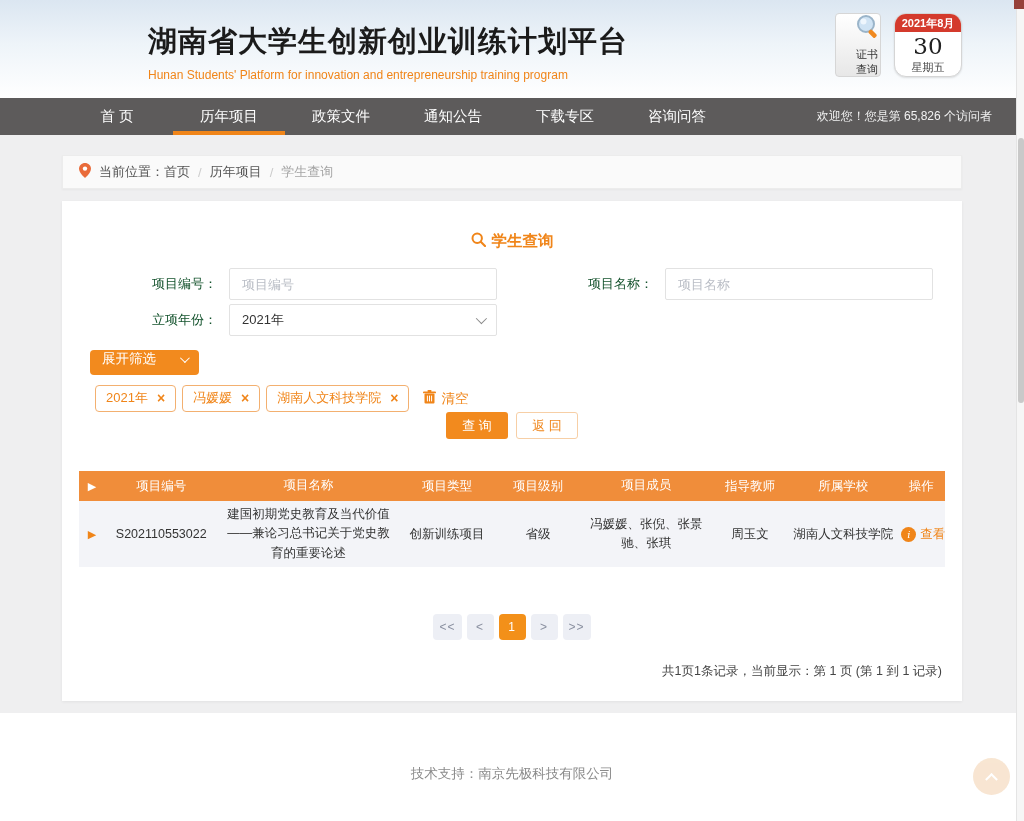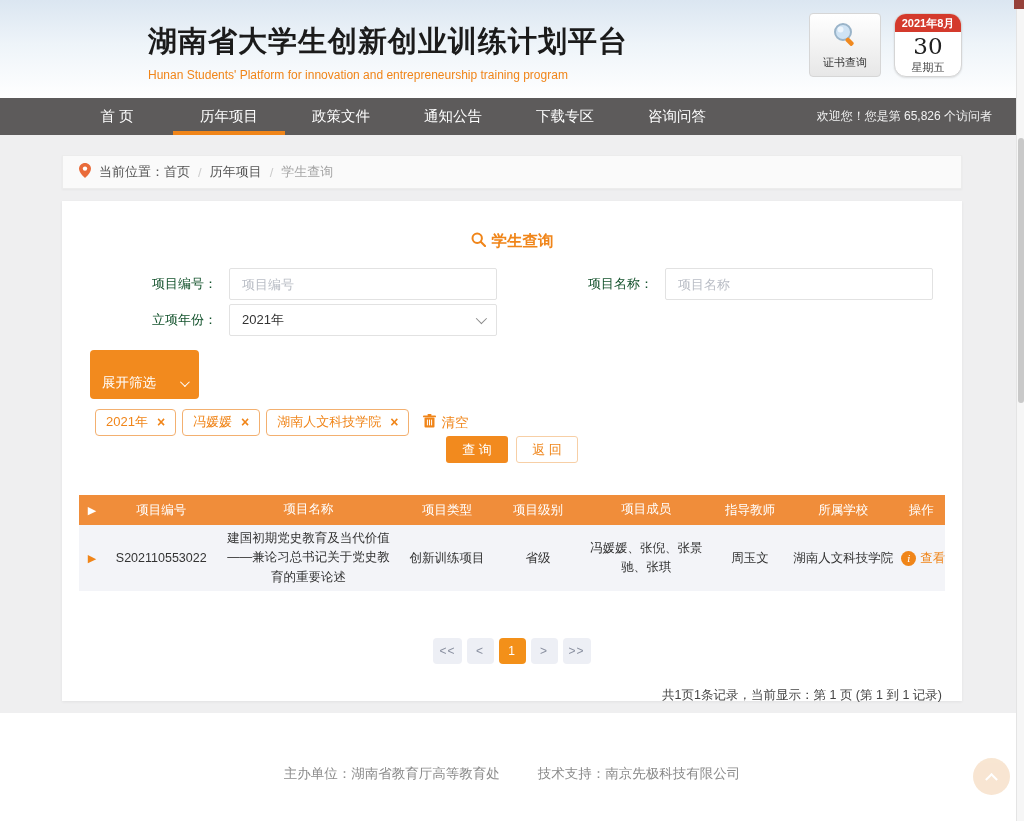--- a/index.html
+++ b/index.html
@@ -5,21 +5,21 @@
   * { margin:0; padding:0; box-sizing:border-box; }
   body { font-family: "Liberation Sans", "DejaVu Sans", sans-serif; background:#fff; }
   .page { position:relative; width:1024px; height:821px; overflow:hidden; background:#fff; }
 
   
   .header { position:relative; height:98px; background:linear-gradient(180deg,#dbe6f1 0%, #eef4f9 45%, #ffffff 100%); }
   .brand { position:absolute; left:148px; top:22px; }
   .brand h1 { font-size:29px; font-weight:bold; color:#1b1b1b; letter-spacing:1px; }
   .brand p { margin-top:6px; font-size:12px; color:#f08519; }
   .header-right { position:absolute; top:13px; right:62px; display:flex; gap:13px; }
-  .cert-box { width:72px; height:64px; background:linear-gradient(180deg,#ffffff,#e7e7e7); border:1px solid #d6d6d6; border-radius:4px; display:flex; flex-direction:column; align-items:center; justify-content:center; gap:2px; cursor:pointer; }
+  .cert-box { width:46px; height:64px; background:linear-gradient(180deg,#ffffff,#e7e7e7); border:1px solid #d6d6d6; border-radius:4px; display:flex; flex-direction:column; align-items:center; justify-content:center; gap:2px; cursor:pointer;padding-left:20px; }
   .cert-box .lbl { font-size:11px; color:#333; }
   .calendar { width:68px; height:64px; background:#fff; border:1px solid #d5d5d5; border-radius:12px; box-shadow:0 1px 2px rgba(0,0,0,.12); overflow:hidden; text-align:center; }
   .cal-month { height:18px; line-height:18px; background:#d43a2c; color:#fff; font-size:11px; font-weight:bold; border-radius:3px 3px 0 0; }
   .cal-day { font-family:"DejaVu Serif", serif; font-size:23px; color:#222; line-height:28px; }
   .cal-week { font-size:11px; color:#444; }
 
   
   .nav { height:37px; background:#5d5b5b; display:flex; padding-left:61px; }
   .nav-item { position:relative; width:112px; text-align:center; line-height:37px; color:#fff; font-size:14.5px; cursor:pointer; }
   .nav-item.active::after { content:""; position:absolute; left:0; right:0; bottom:0; height:4px; background:#f08519; }
@@ -38,21 +38,21 @@
   .form-row { display:flex; align-items:center; margin-top:16px; }
   .form-row.second { margin-top:4px; }
   .flabel { width:150px; text-align:right; padding-right:12px; font-size:13px; color:#14532d; }
   .flabel.right { width:168px; }
   .f-input { width:268px; height:32px; border:1px solid #e2e2e2; border-radius:2px; padding:0 12px; font-size:13px; color:#333; background:#fff; outline:none; font-family:inherit; }
   .f-input::placeholder { color:#b9bdc5; }
   .f-select { width:268px; height:32px; border:1px solid #e2e2e2; border-radius:2px; padding:0 12px; font-size:13px; color:#333; background:#fff; display:flex; align-items:center; justify-content:space-between; cursor:pointer; }
   .chev { width:8px; height:8px; border-right:1.5px solid #8a8a8a; border-bottom:1.5px solid #8a8a8a; transform:rotate(45deg) translateY(-2px); }
   .chev.white { border-color:#fff; width:7px; height:7px; }
 
-  .expand-btn { display:inline-flex; align-items:center; gap:24px; margin:14px 0 0 11px; background:#f28a1e; color:#fff; font-size:13.5px; padding:24px 12px 7px; border-radius:4px; cursor:pointer; }
+  .expand-btn { display:inline-flex; align-items:center; gap:24px; margin:14px 0 0 11px; background:#f28a1e; color:#fff; font-size:13.5px; padding:0 12px 7px; border-radius:4px; cursor:pointer; }
   .tags-row { display:flex; align-items:center; gap:6px; margin:10px 0 0 16px; }
   .tag { display:inline-flex; align-items:center; gap:9px; border:1px solid #f3b070; border-radius:4px; background:#fff; color:#f08519; font-size:13px; padding:3px 10px 4px; cursor:pointer; }
   .tag .x { font-weight:bold; font-size:14px; line-height:1; cursor:pointer; }
   .clear { display:inline-flex; align-items:center; gap:5px; color:#f08519; font-size:13.5px; margin-left:8px; cursor:pointer; }
 
   .btn-row { display:flex; justify-content:center; gap:8px; }
   .btn { height:27px; min-width:62px; border-radius:3px; font-size:13px; display:flex; align-items:center; justify-content:center; cursor:pointer; padding:0 14px; }
   .btn.primary { background:#f28a1e; color:#fff; }
   .btn.ghost { background:#fff; border:1px solid #f7cfa6; color:#f08519; }
 
@@ -245,21 +245,20 @@
         <div class="pg">&gt;&gt;</div>
       </div>
 
       <div class="summary">共1页1条记录，当前显示：第 1 页 (第 1 到 1 记录)</div>
 
     </div>
   </div>
 
   <div class="footer">
     <div class="footer-line">
-      <span>主办单位：湖南省教育厅高等教育处</span>
       <span>技术支持：南京先极科技有限公司</span>
     </div>
     <div class="to-top">
       <span class="up"></span>
     </div>
   </div>
 
   <div class="scrollbar">
     <div class="thumb"></div>
   </div>

